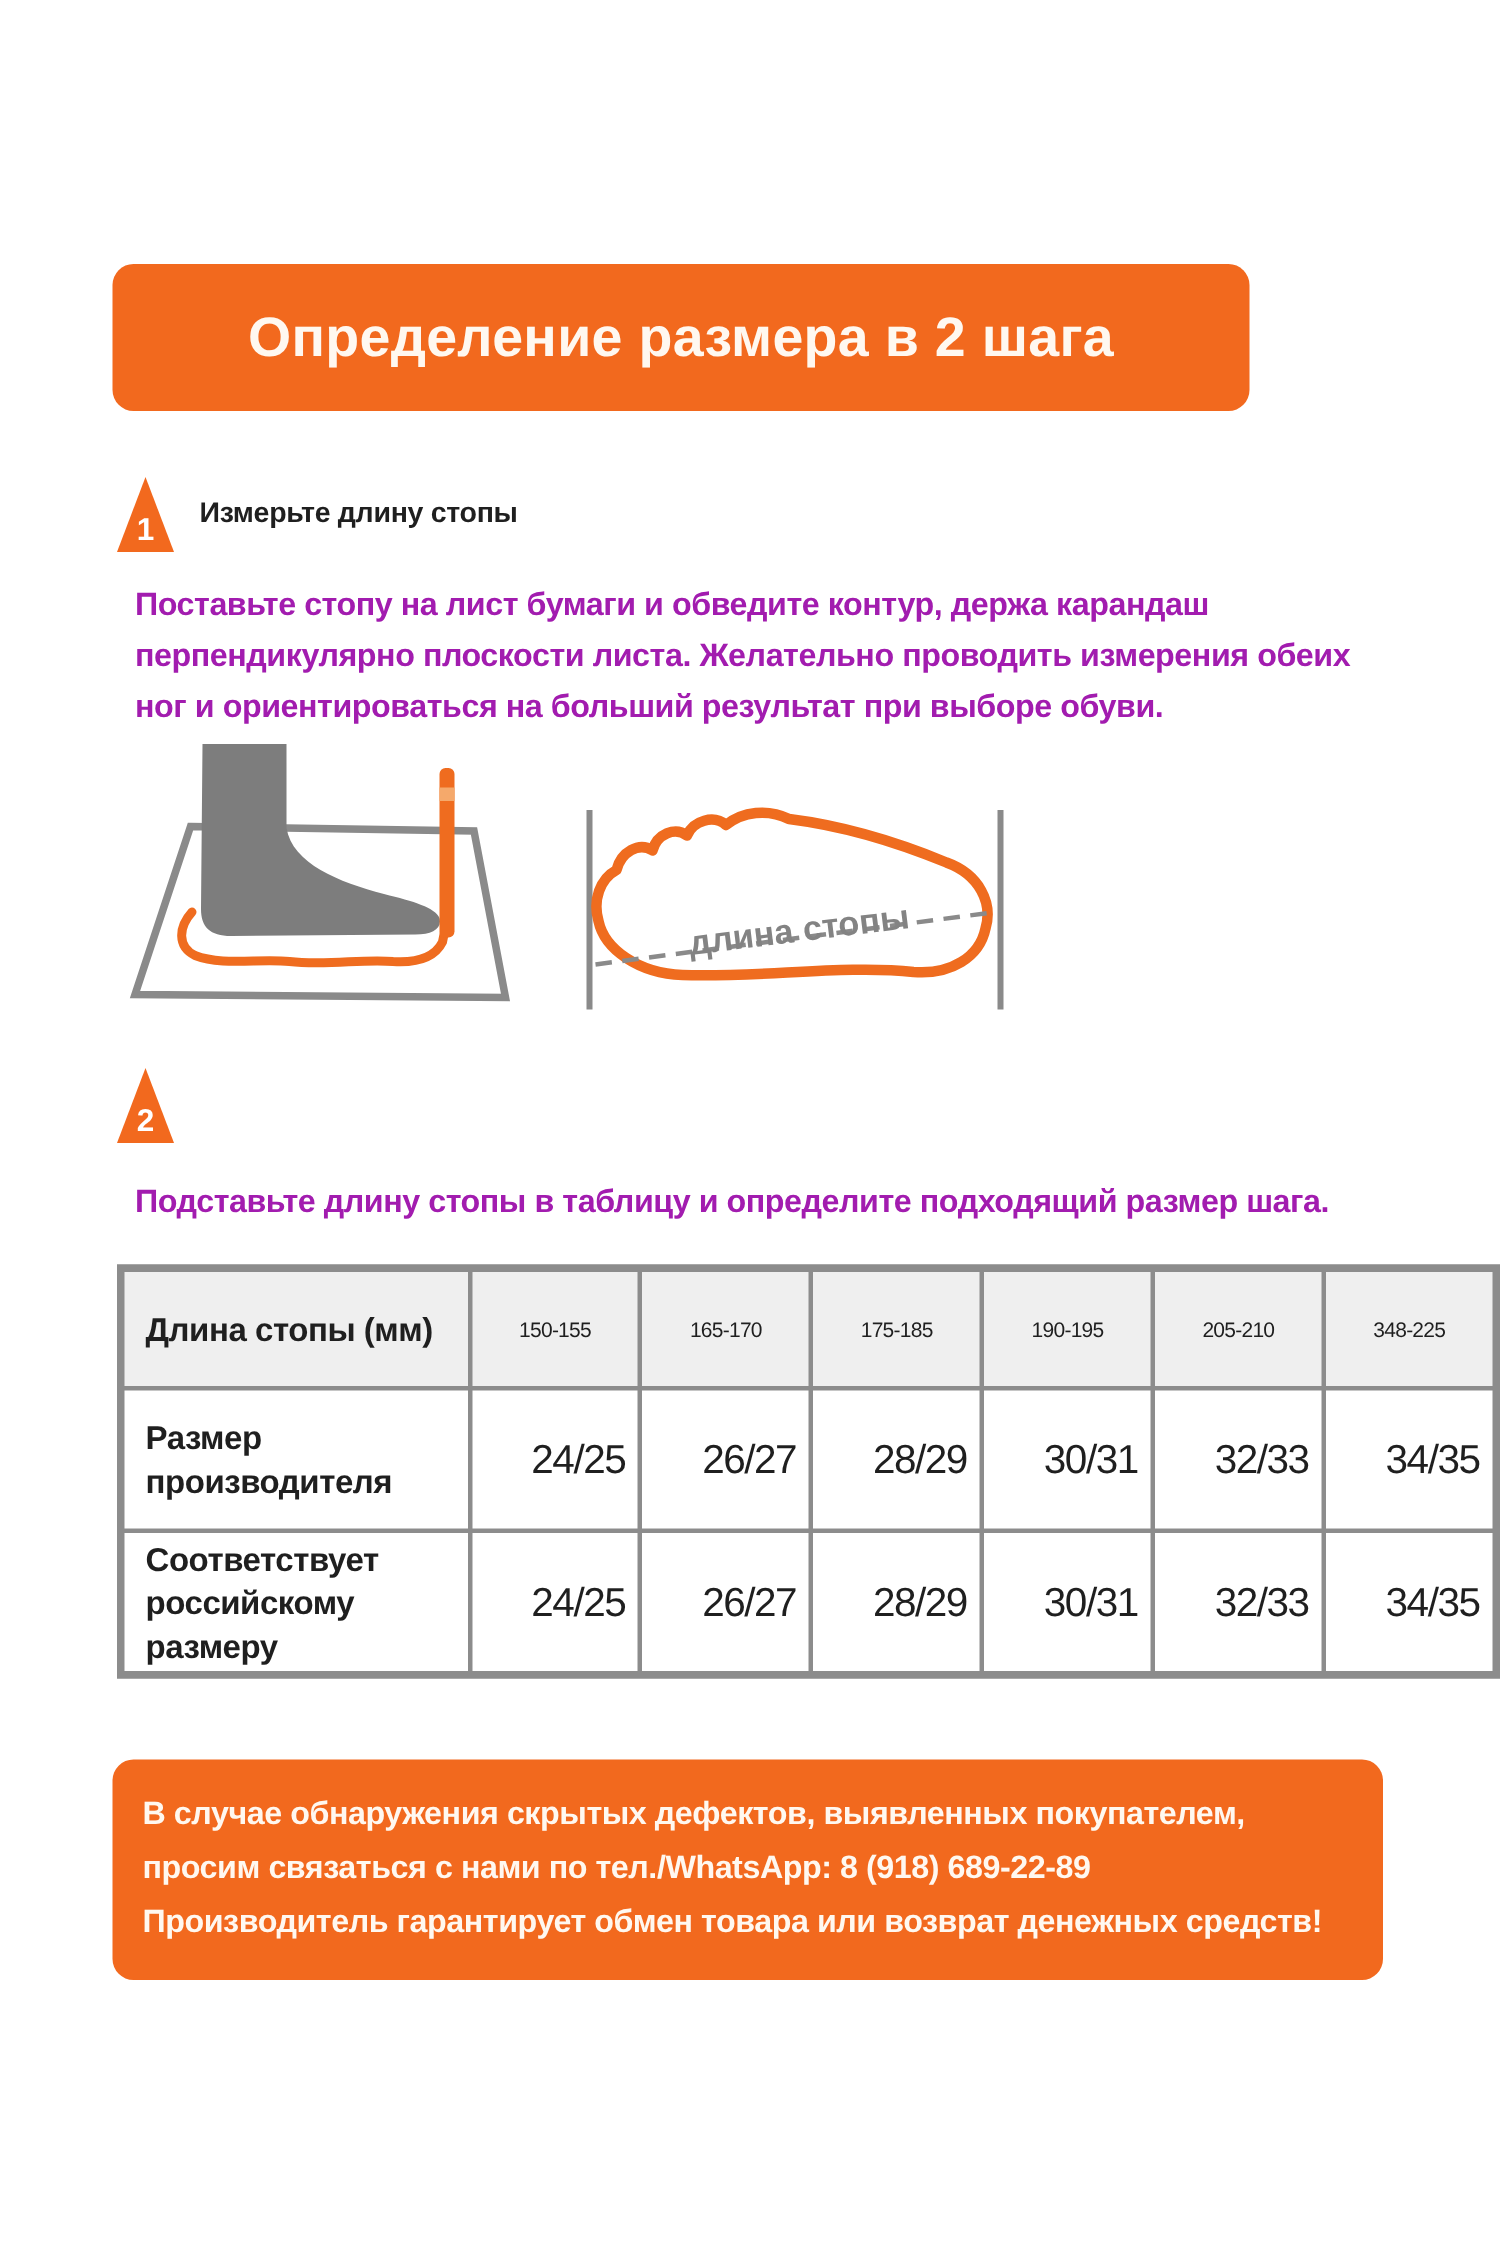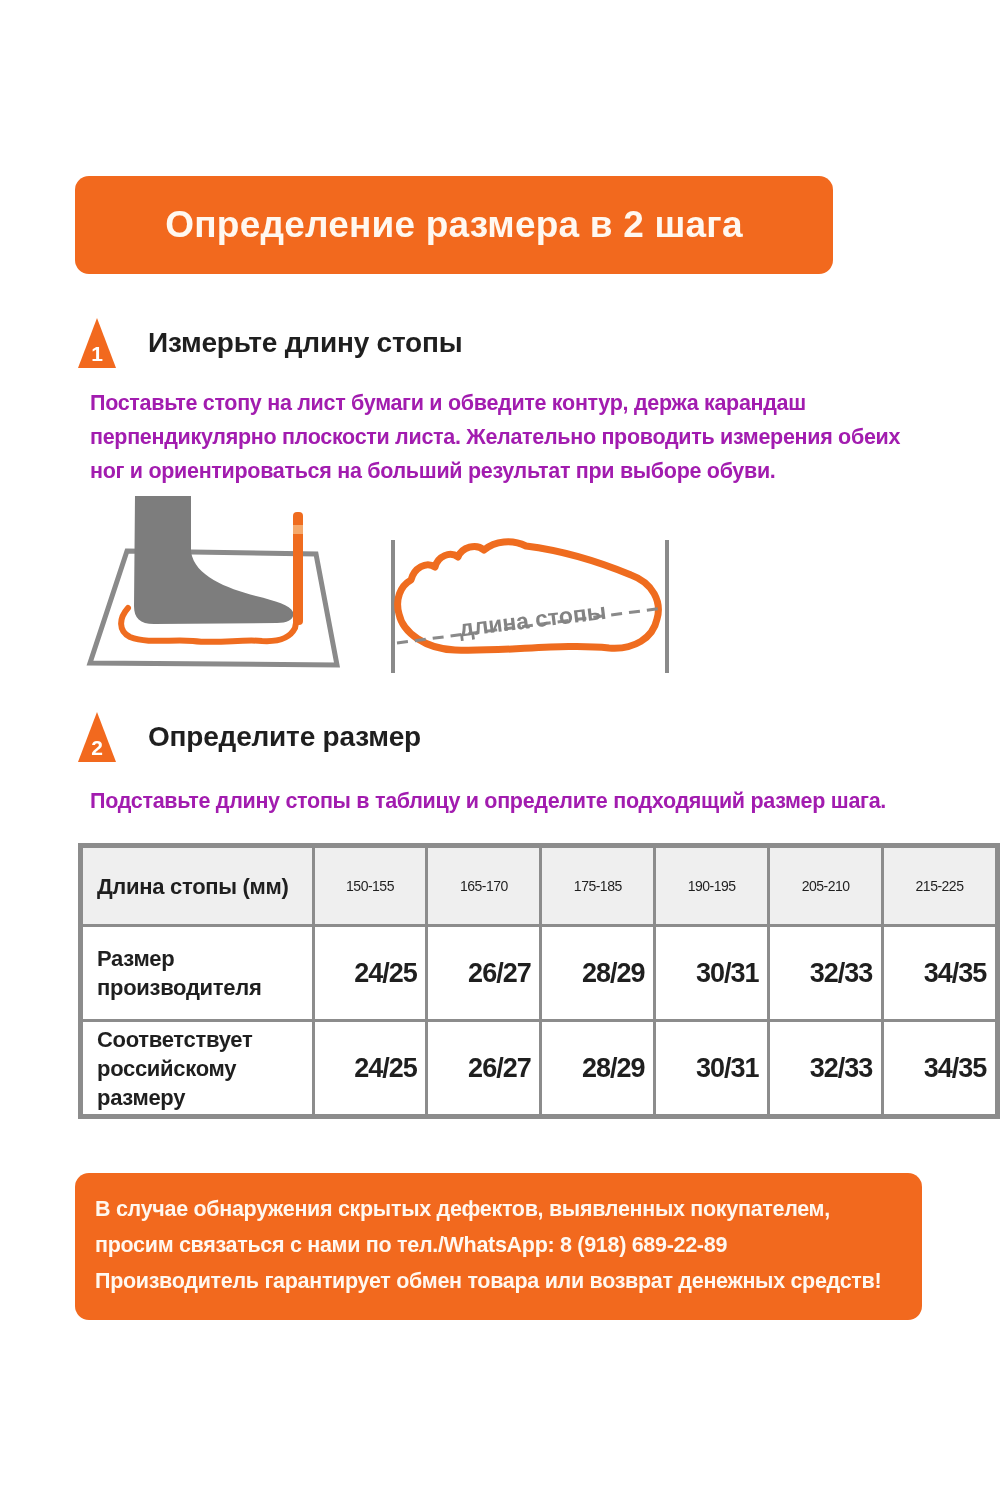--- a/index.html
+++ b/index.html
@@ -30,21 +30,21 @@
   .step-row{position:absolute;left:78px;display:flex;align-items:center;}
   .tri{
     position:relative;width:38px;height:50px;background:#F2691E;
     clip-path:polygon(50% 0, 100% 100%, 0 100%);flex:none;
   }
   .tri span{
     position:absolute;bottom:2px;left:0;right:0;text-align:center;
     color:#ffffff;font-size:21px;font-weight:bold;
   }
   .step-title{
-    margin-left:32px;font-size:28px;font-weight:bold;color:#1f1f1f;letter-spacing:-0.2px;
+    margin-left:17px;font-size:19px;font-weight:bold;color:#1f1f1f;letter-spacing:-0.2px;
   }
   .para{
     position:absolute;left:90px;width:852px;
     font-size:21.5px;font-weight:bold;line-height:34px;color:#a21caf;
     letter-spacing:-0.3px;white-space:pre-line;
   }
   
   .illu{position:absolute;}
   
   .size-table{
@@ -56,21 +56,21 @@
     background:#ffffff;text-align:center;vertical-align:middle;
     color:#1f1f1f;letter-spacing:-0.5px;
   }
   .size-table tr.hdr td{background:#EFEFEF;height:74px;}
   .size-table tr.data td{height:90px;}
   .size-table td.lbl{
     width:262px;text-align:left;padding-left:14px;
     font-size:22px;font-weight:bold;letter-spacing:-0.3px;line-height:29px;
   }
   .size-table td.num{width:93px;font-size:14px;font-weight:normal;}
-  .size-table td.val{width:93px;font-size:27px;font-weight:bold;letter-spacing:-1px;padding-left:32px;}
+  .size-table td.val{width:93px;font-size:27px;font-weight:normal;letter-spacing:-1px;padding-left:32px;}
 </style>
 </head>
 <body>
 
 <div class="page">
 
   <div class="banner header">
     <div class="title">Определение размера в 2 шага</div>
   </div>
 
@@ -108,34 +108,33 @@
              C268,61 277,80 272,97 C268,116 249,128 224,126
              C179,121 120,130 70,128 C41,127 18,111 14,92 Z" fill="none" stroke="#EF6C1F" stroke-width="7" stroke-linejoin="round"></path>
     <line x1="12" y1="121" x2="279" y2="86" stroke="#8A8A8A" stroke-width="3" stroke-dasharray="11 7"></line>
     <text x="74" y="106" transform="rotate(-7 145 100)" fill="#838383" font-family="Liberation Sans, sans-serif" font-size="23" font-weight="bold">длина стопы</text>
   </svg>
 
   <div class="step-row" style="top:712px;">
     <div class="tri">
       <span>2</span>
     </div>
-    <div class="step-title">Определите размер</div>
   </div>
   <div class="para" style="top:784px;">Подставьте длину стопы в таблицу и определите подходящий размер шага.</div>
 
   <table class="size-table">
     <tbody>
         <tr class="hdr">
       <td class="lbl">Длина стопы (мм)</td>
       <td class="num">150-155</td>
       <td class="num">165-170</td>
       <td class="num">175-185</td>
       <td class="num">190-195</td>
       <td class="num">205-210</td>
-      <td class="num">215-225</td>
+      <td class="num">348-225</td>
     </tr>
     <tr class="data">
       <td class="lbl">Размер производителя</td>
       <td class="val">24/25</td>
       <td class="val">26/27</td>
       <td class="val">28/29</td>
       <td class="val">30/31</td>
       <td class="val">32/33</td>
       <td class="val">34/35</td>
     </tr>

